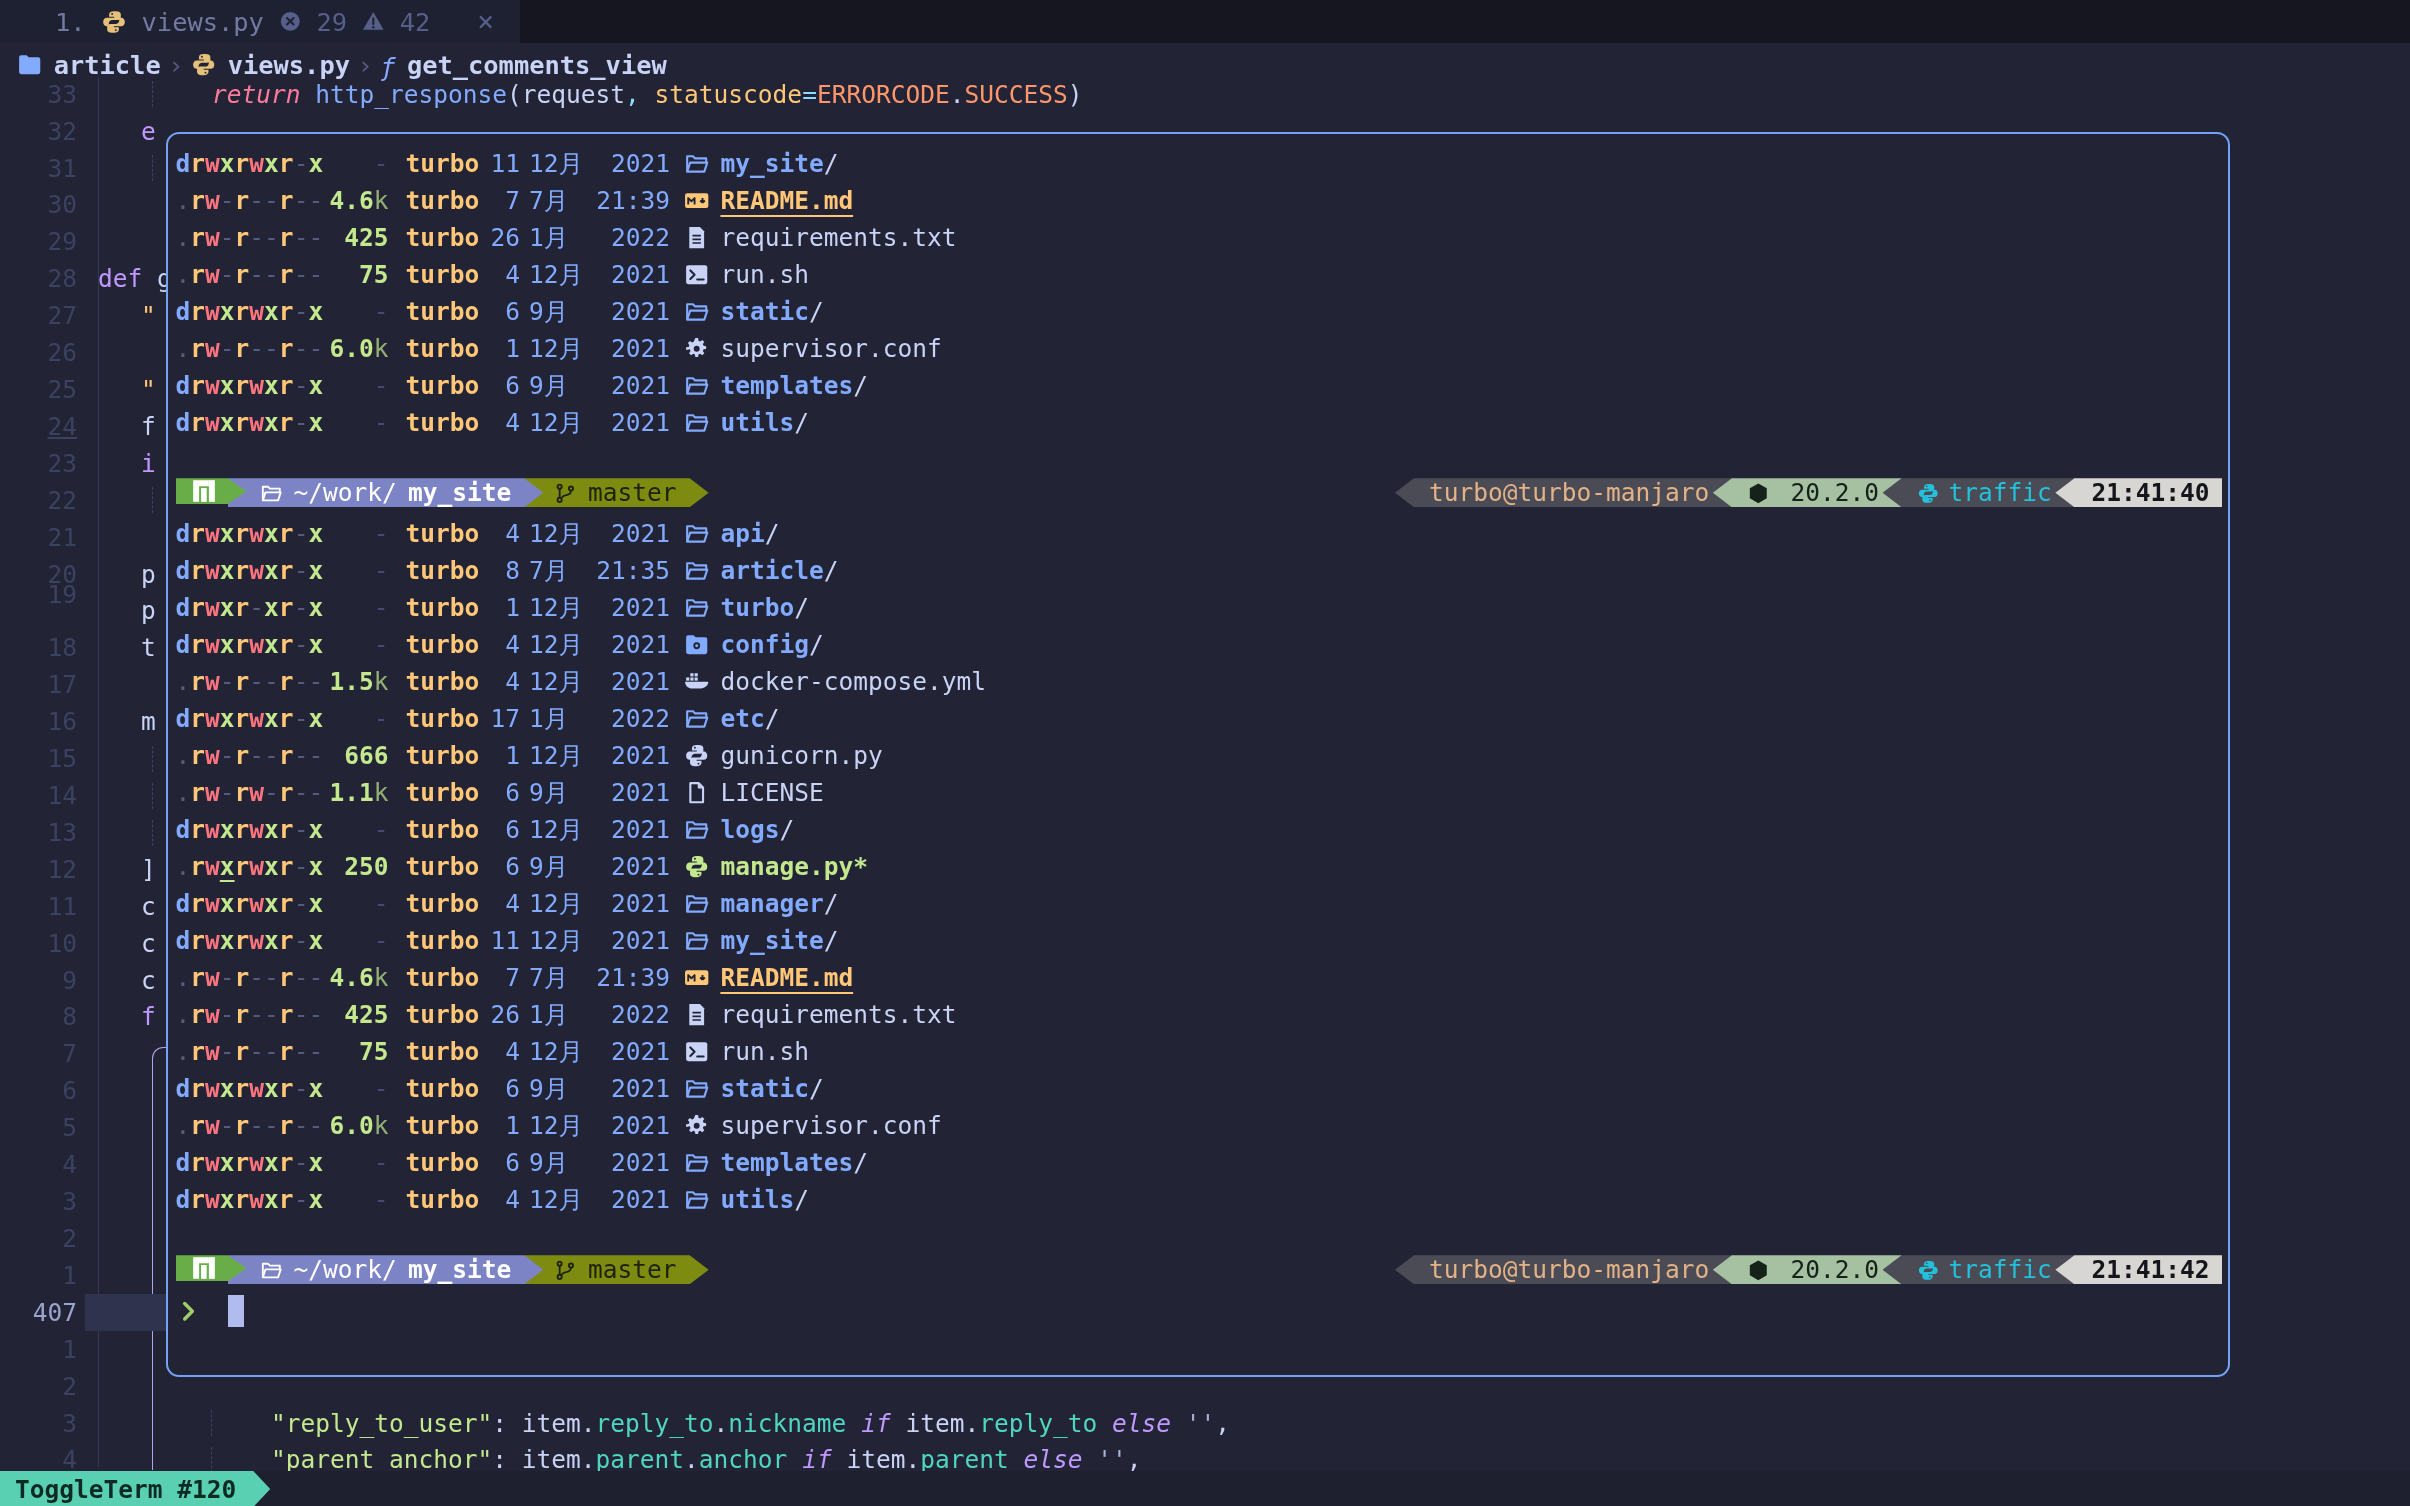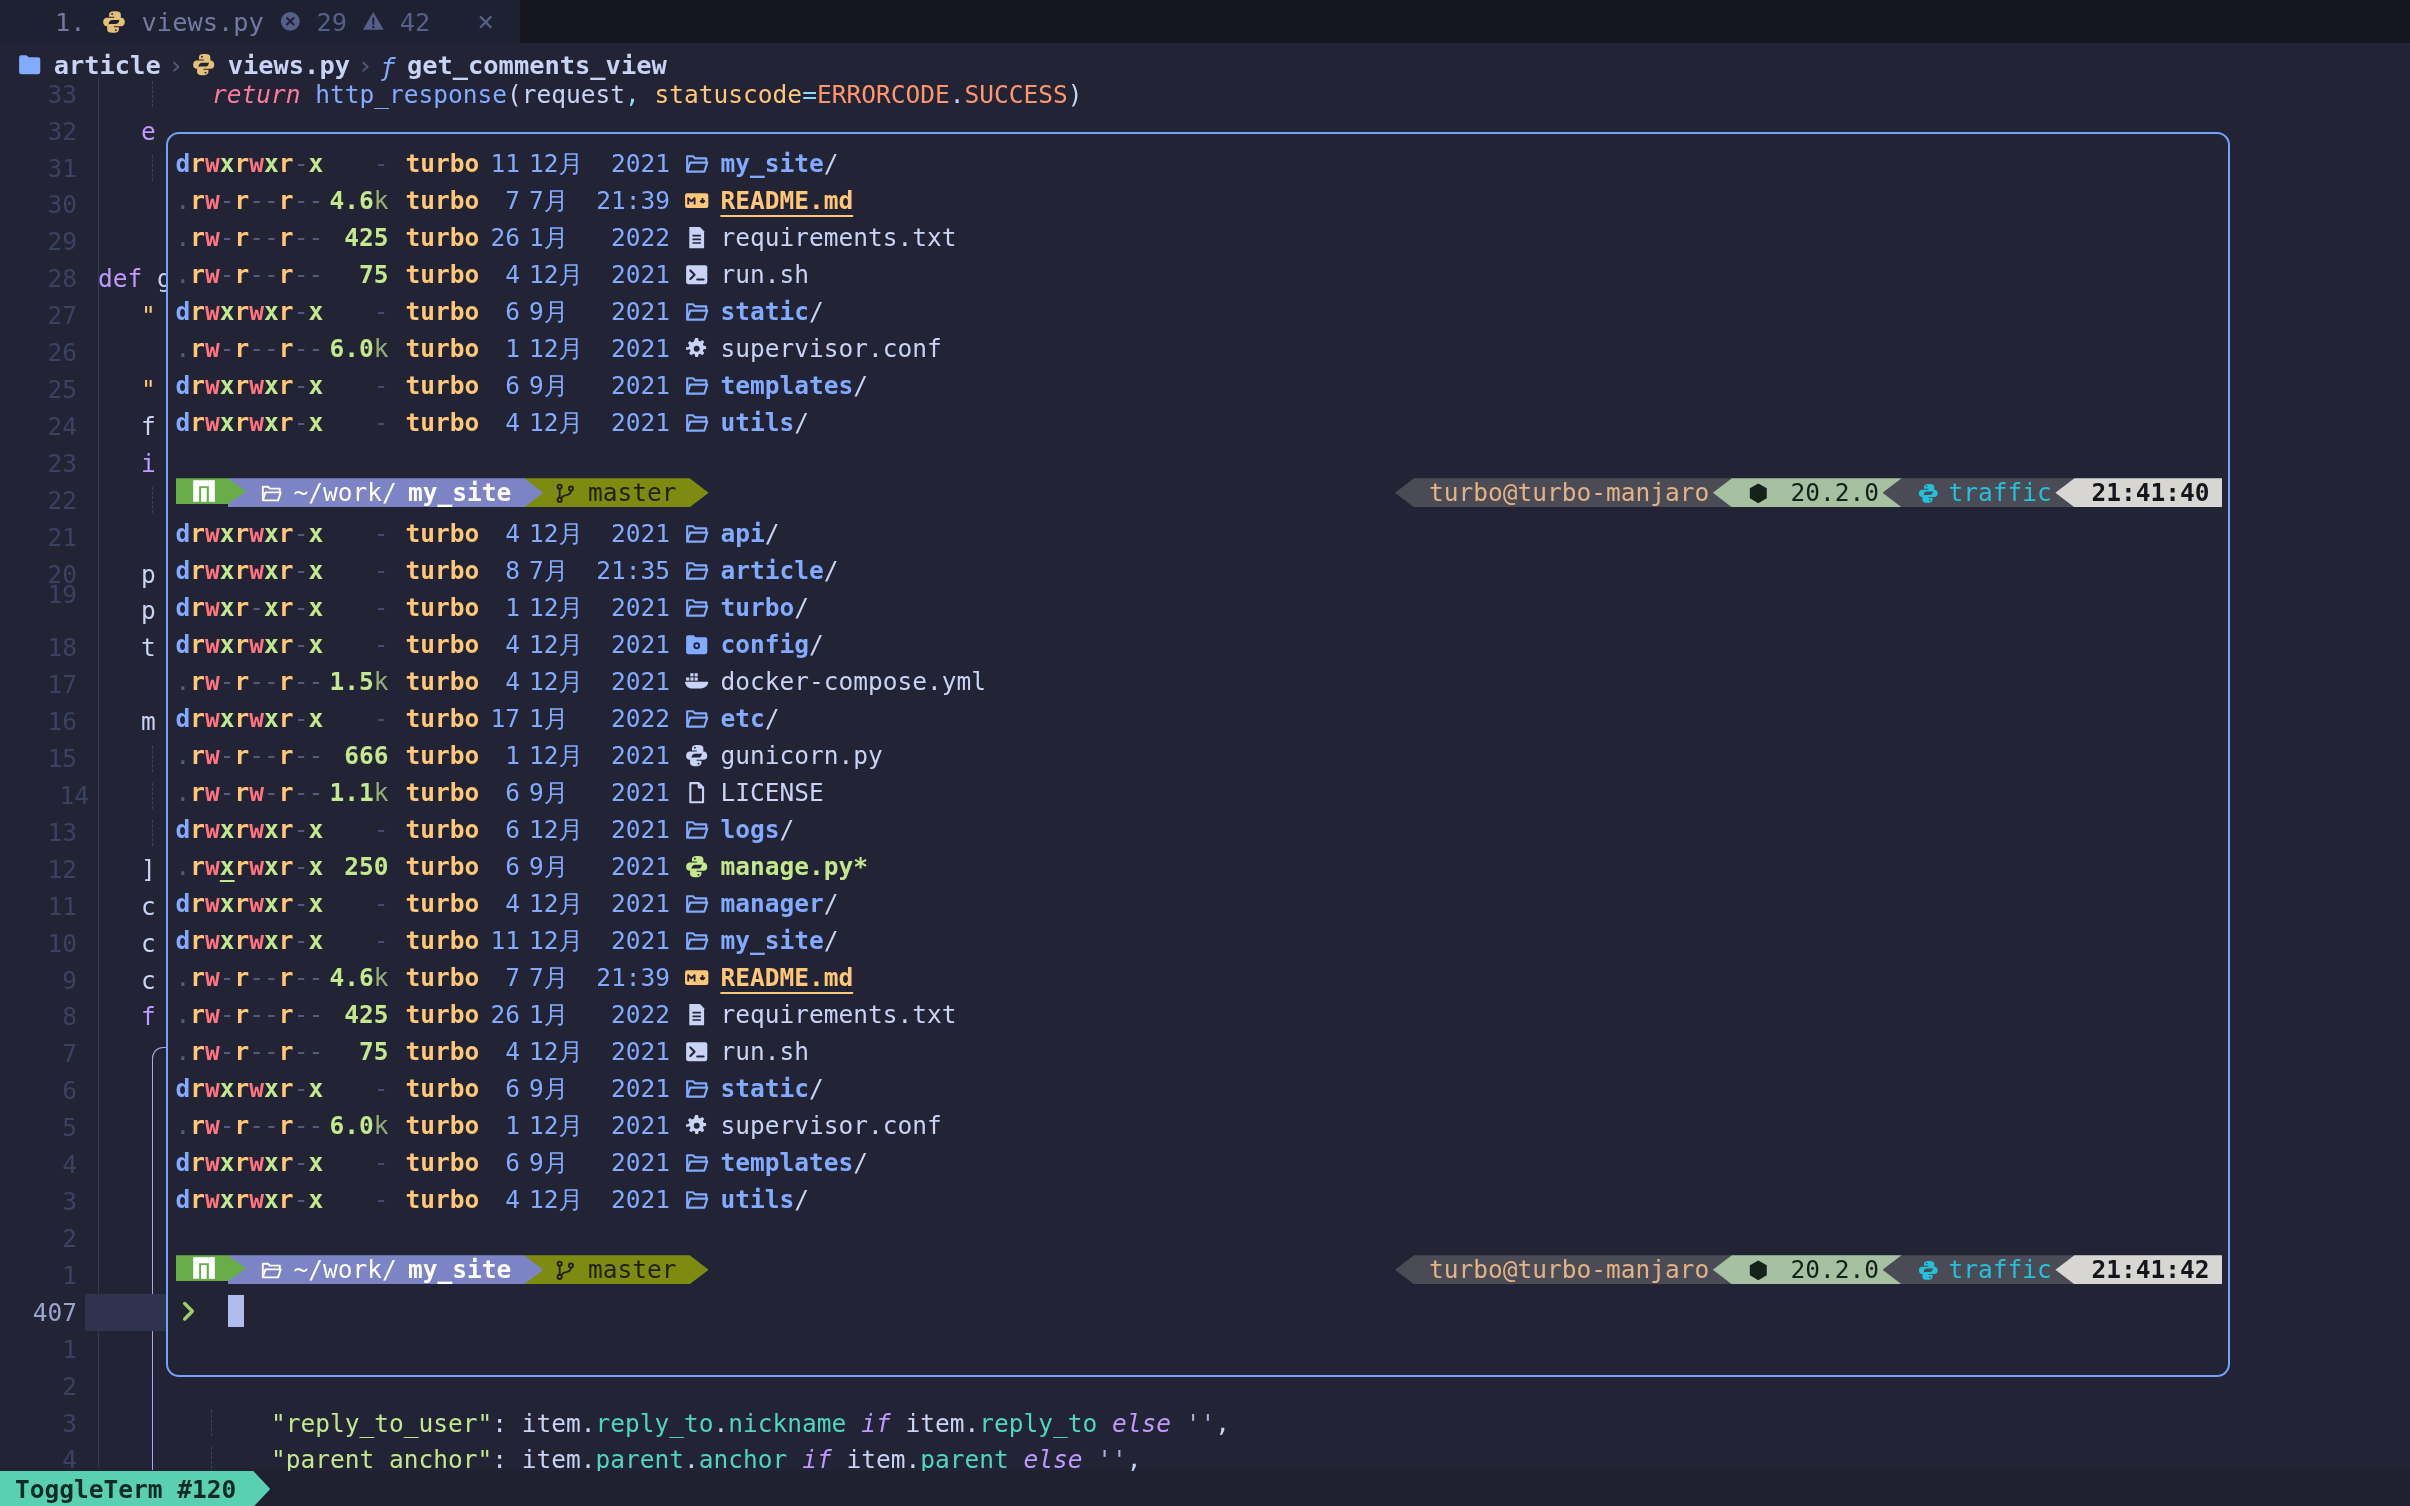--- a/index.html
+++ b/index.html
@@ -179,37 +179,37 @@
       <span class="gnum" style="top: 150px;">31</span>
       <span class="gnum" style="top: 186px;">30</span>
       <span class="gnum" style="top: 223px;">29</span>
       <span class="gnum" style="top: 260px;">28</span>
       <div class="gfrag x0" style="top: 260px;"><span class="tk-kw">def </span><span class="tk-fg">g</span></div>
       <span class="gnum" style="top: 297px;">27</span>
       <div class="gfrag" style="top: 297px;"><span class="tk-str2">"</span></div>
       <span class="gnum" style="top: 334px;">26</span>
       <span class="gnum" style="top: 371px;">25</span>
       <div class="gfrag" style="top: 371px;"><span class="tk-str2">"</span></div>
-      <span class="gnum" style="top: 408px;">24</span>
+      <span class="gnum" style="top: 408px; text-decoration: underline;">24</span>
       <div class="gfrag" style="top: 408px;"><span class="tk-fg">f</span></div>
       <span class="gnum" style="top: 445px;">23</span>
       <div class="gfrag" style="top: 445px;"><span class="tk-kw">i</span></div>
       <span class="gnum" style="top: 482px;">22</span>
       <span class="gnum" style="top: 519px;">21</span>
       <span class="gnum" style="top: 556px;">20</span>
       <div class="gfrag" style="top: 556px;"><span class="tk-fg">p</span></div>
       <span class="gnum" style="top: 576px;">19</span>
       <div class="gfrag" style="top: 592px;"><span class="tk-fg">p</span></div>
       <span class="gnum" style="top: 629px;">18</span>
       <div class="gfrag" style="top: 629px;"><span class="tk-fg">t</span></div>
       <span class="gnum" style="top: 666px;">17</span>
       <span class="gnum" style="top: 703px;">16</span>
       <div class="gfrag" style="top: 703px;"><span class="tk-fg">m</span></div>
       <span class="gnum" style="top: 740px;">15</span>
-      <span class="gnum" style="top: 777px; padding-left: 12px;">14</span>
+      <span class="gnum" style="top: 777px;">14</span>
       <span class="gnum" style="top: 814px;">13</span>
       <span class="gnum" style="top: 851px;">12</span>
       <div class="gfrag" style="top: 851px;"><span class="tk-fg">]</span></div>
       <span class="gnum" style="top: 888px;">11</span>
       <div class="gfrag" style="top: 888px;"><span class="tk-fg">c</span></div>
       <span class="gnum" style="top: 925px;">10</span>
       <div class="gfrag" style="top: 925px;"><span class="tk-fg">c</span></div>
       <span class="gnum" style="top: 962px;">9</span>
       <div class="gfrag" style="top: 962px;"><span class="tk-fg">c</span></div>
       <span class="gnum" style="top: 998px;">8</span>

